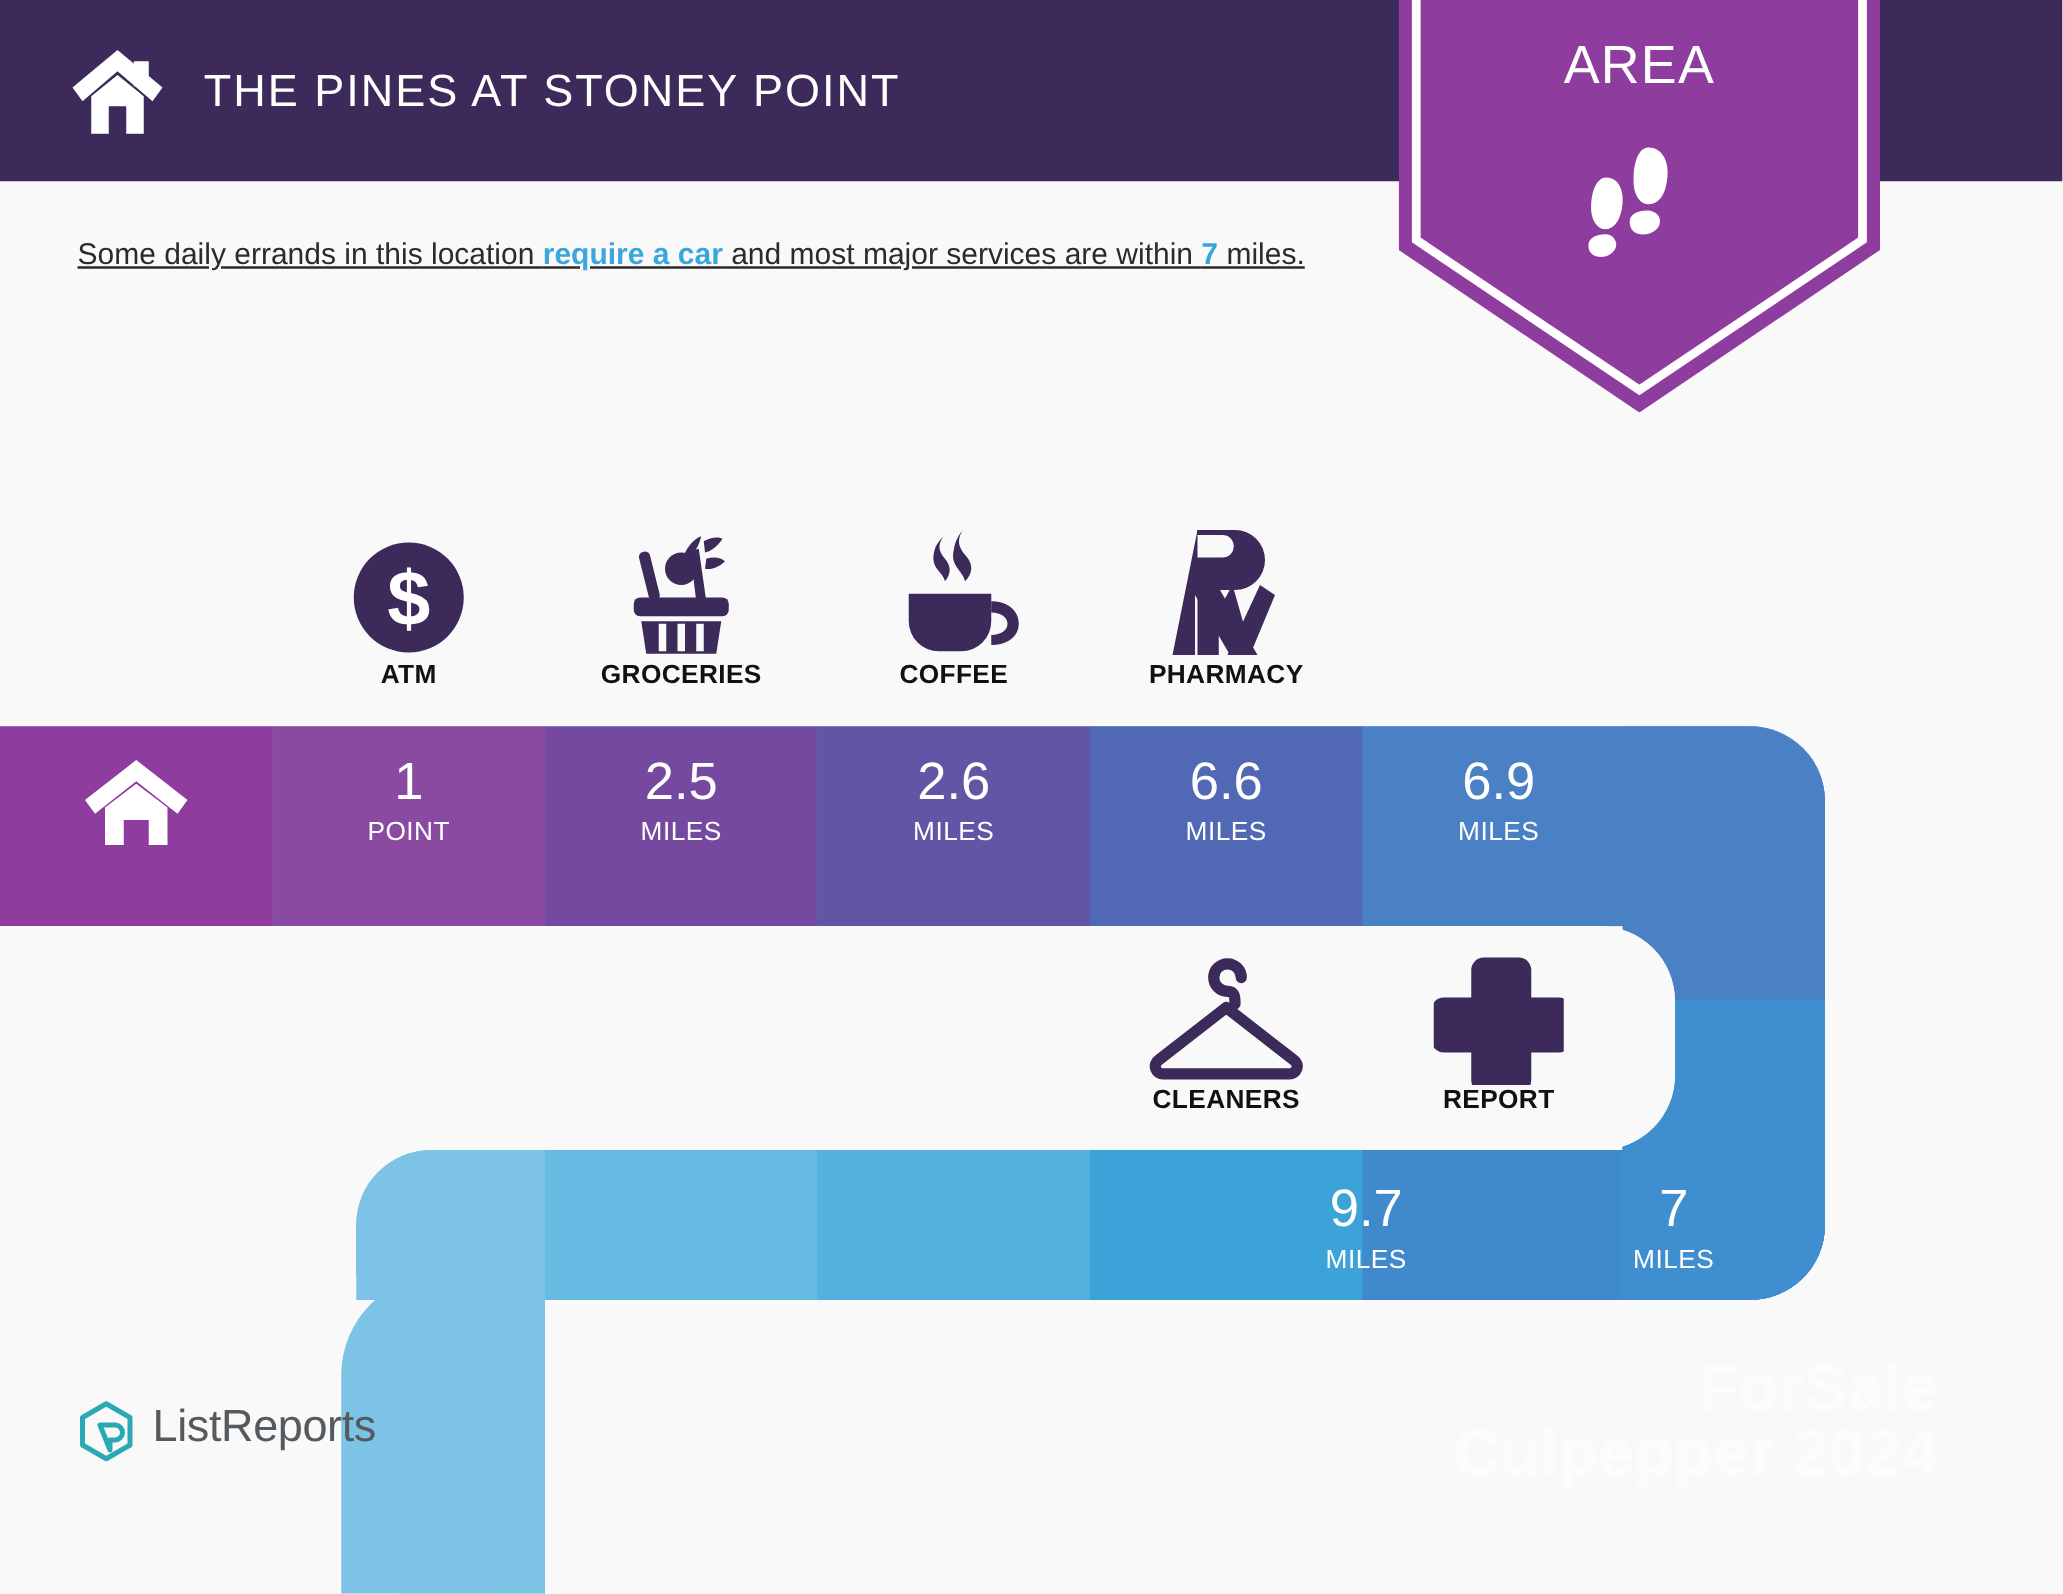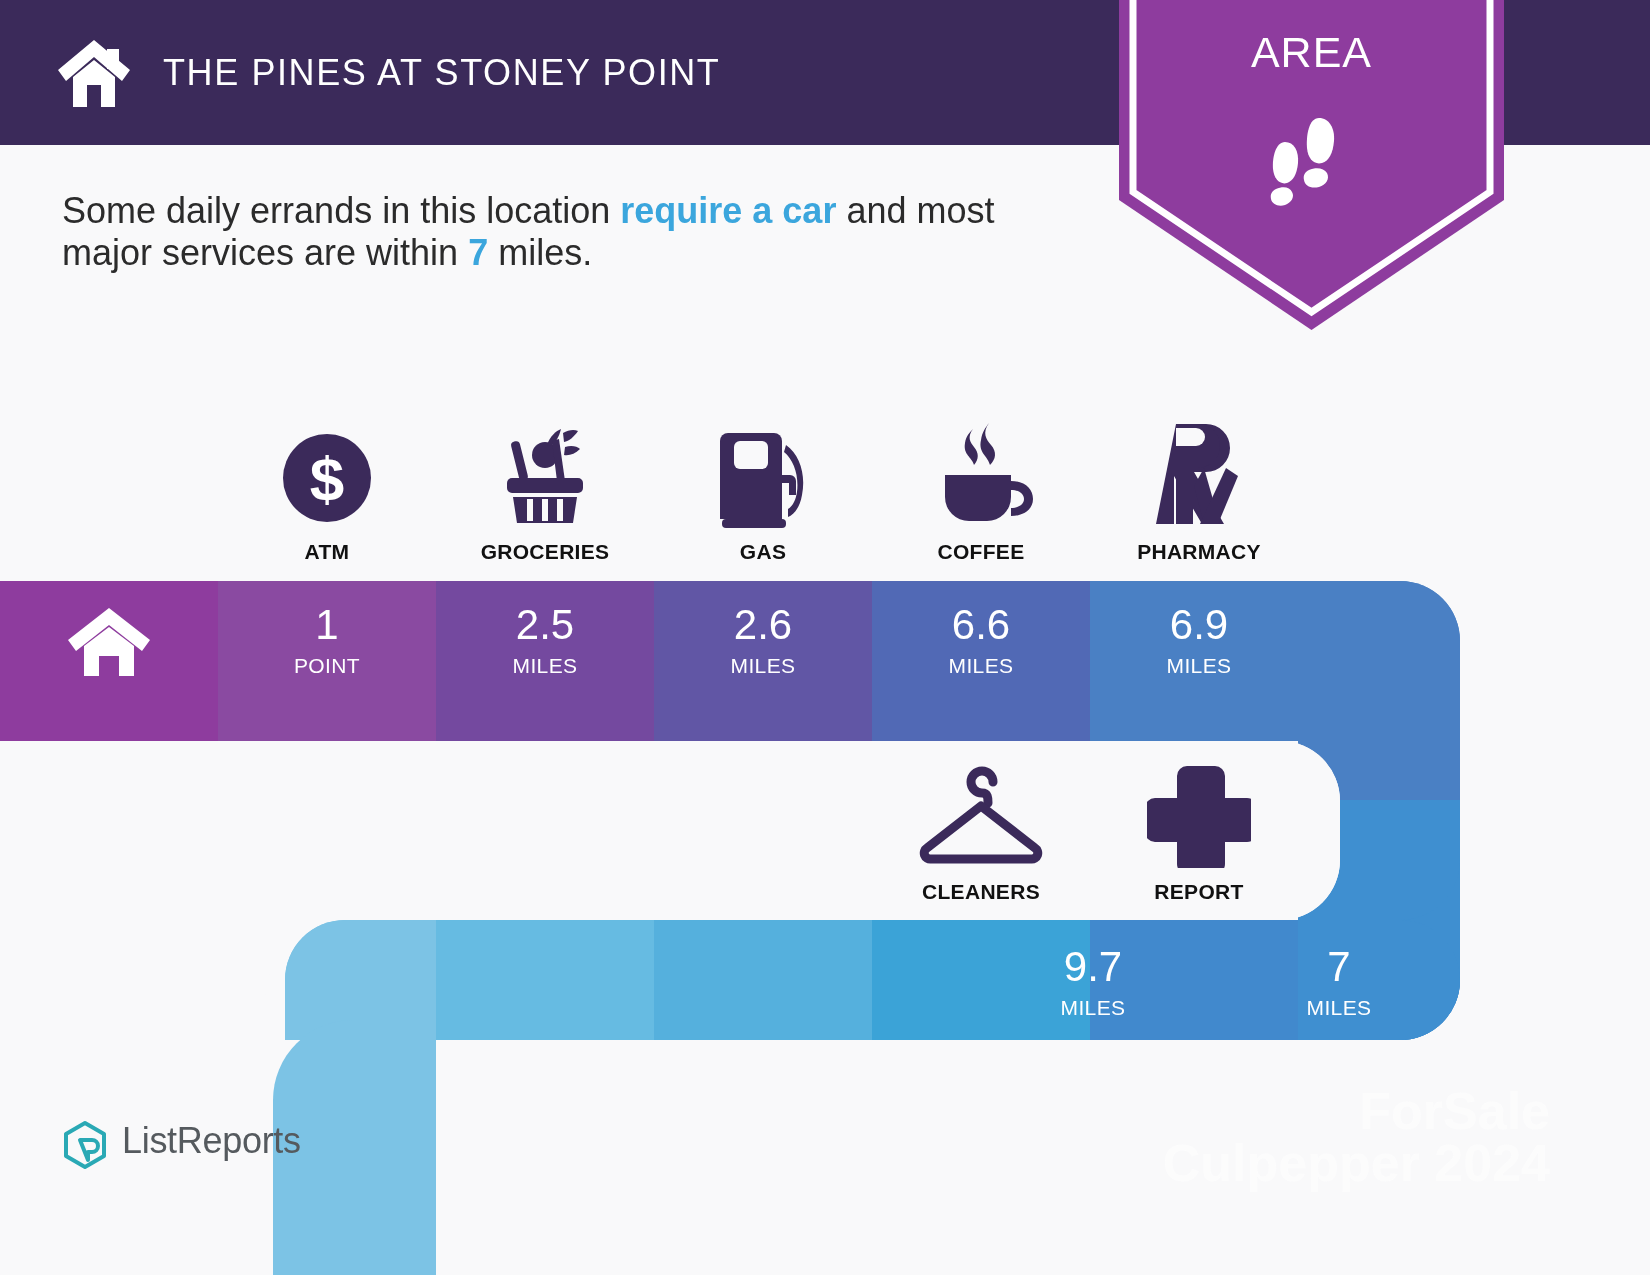--- a/index.html
+++ b/index.html
@@ -34,36 +34,36 @@
     position: absolute; left: 0; top: 38px; width: 385px;
     text-align: center; color: #fff; line-height: 1.06;
     pointer-events: none;
   }
   .badge-line1 { font-size: 43px; letter-spacing: 1px; }
   .badge-line2 { font-size: 48px; letter-spacing: 1px; }
 
   
   .subtitle {
     position: absolute; left: 62px; top: 190px; width: 1020px;
-    font-size: 36px; color: #2b2b2b; line-height: 1.18; font-weight: 400;
+    font-size: 24px; color: #2b2b2b; line-height: 1.18; font-weight: 400; text-decoration: underline;
   }
   .hl { color: #3ba6dd; font-weight: 700; }
 
   
   .snake { position: absolute; left: 0; top: 0; width: 1650px; height: 1275px; }
 
   
   .iconrow { position: absolute; left: 0; width: 1650px; display: flex; z-index: 4; }
   .iconcell {
     width: 218px; display: flex; flex-direction: column;
     align-items: center; justify-content: flex-end;
   }
   .icon-glyph { height: 108px; display:flex; align-items:flex-end; justify-content:center; }
   .icon-label {
-    margin-top: 12px; font-size: 21px; font-weight: 700;
+    font-size: 21px; font-weight: 700;
     color: #111; letter-spacing: 0.3px;
   }
 
   
   .valrow { position: absolute; left: 0; width: 1650px; display: flex; z-index: 4; }
   .valcell {
     width: 218px; display: flex; flex-direction: column;
     align-items: center; justify-content: center; color: #fff; height: 115px;
   }
   .val-num { font-size: 42px; font-weight: 400; line-height: 1; }
@@ -216,34 +216,20 @@
             <path d="M28,74 L32,100 h56 l4,-26 Z"></path>
             <rect x="42" y="76" width="6" height="22" fill="#f9f9fa"></rect>
             <rect x="57" y="76" width="6" height="22" fill="#f9f9fa"></rect>
             <rect x="72" y="76" width="6" height="22" fill="#f9f9fa"></rect>
           </g>
         </svg>
       </div>
       <div class="icon-label">GROCERIES</div>
     </div>
 
-    <div class="iconcell">
-      <div class="icon-glyph">
-        <svg width="110" height="105" viewBox="0 0 110 105">
-          <g fill="#3b2a5a">
-            <path d="M20,10 h46 a8,8 0 0 1 8,8 v78 h-62 v-78 a8,8 0 0 1 8,-8 Z"></path>
-            <rect x="26" y="18" width="34" height="28" rx="6" fill="#f9f9fa"></rect>
-            <rect x="14" y="96" width="64" height="9" rx="4"></rect>
-            <path d="M78,22 c14,10 20,30 16,50 c-2,12 -8,20 -14,22 l0,-8 c5,-3 8,-10 9,-17 c2,-16 -3,-32 -13,-40 Z"></path>
-            <path d="M74,52 h8 a6,6 0 0 1 6,6 v14 h-7 v-12 h-7 Z"></path>
-          </g>
-        </svg>
-      </div>
-      <div class="icon-label">GAS</div>
-    </div>
 
     <div class="iconcell">
       <div class="icon-glyph">
         <svg width="120" height="105" viewBox="0 0 120 105">
           <g fill="#3b2a5a">
             <path d="M52,6 c-6,8 -3,13 1,18 c5,6 5,12 0,18 c-2,-8 -11,-10 -9,-22 c1,-7 5,-11 8,-14 Z"></path>
             <path d="M68,0 c-7,10 -3,16 2,22 c6,7 5,14 -1,20 c-2,-9 -12,-12 -9,-25 c1,-8 5,-13 8,-17 Z"></path>
             <path d="M24,52 h66 v22 a24,24 0 0 1 -24,24 h-18 a24,24 0 0 1 -24,-24 Z"></path>
             <path d="M90,58 c14,0 22,8 22,18 c0,10 -9,17 -22,17 l0,-8 c8,0 13,-4 13,-9 c0,-5 -5,-9 -13,-9 Z"></path>
           </g>

